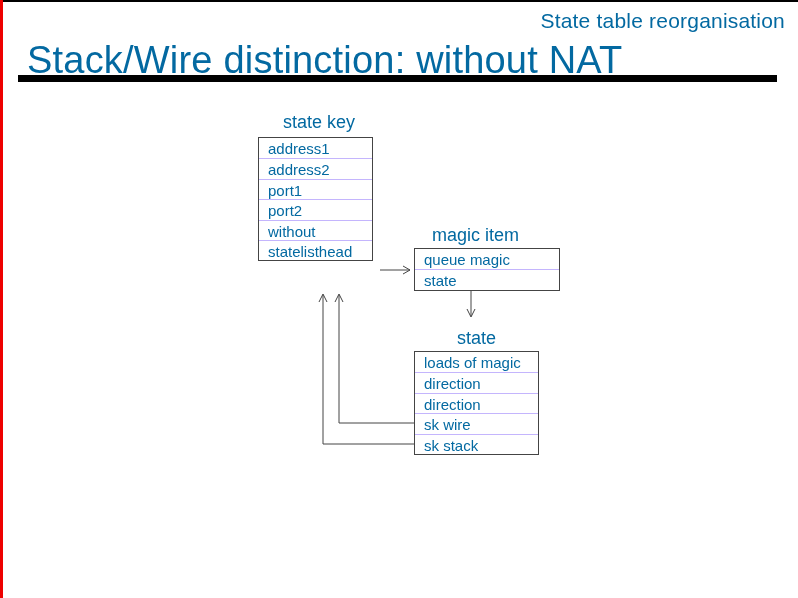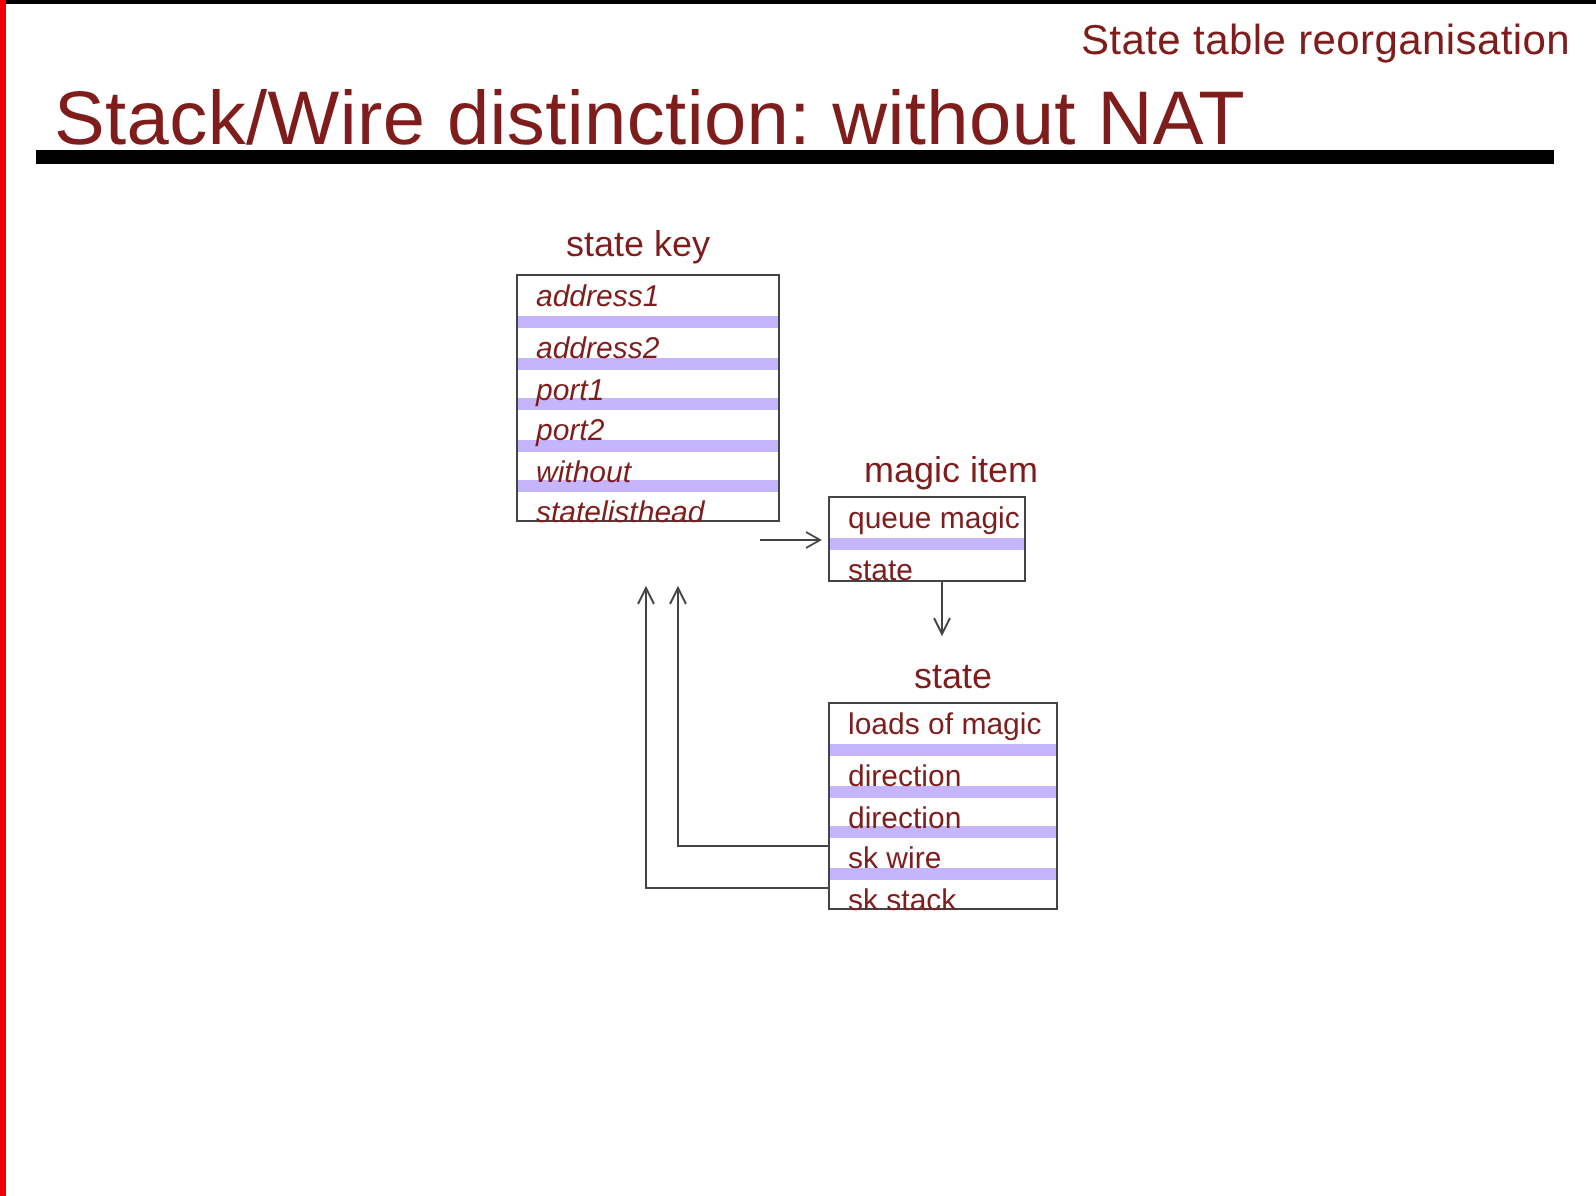--- a/index.html
+++ b/index.html
@@ -3,21 +3,21 @@
 <meta charset="utf-8">
 <style>
   html, body { margin: 0; padding: 0; background: #fff; }
   .slide {
     position: relative;
     width: 798px;
     height: 598px;
     background: #ffffff;
     overflow: hidden;
     font-family: "Liberation Sans", sans-serif;
-    color: #7f1d1d;
+    color: #0369a1;
   }
   .border-top {
     position: absolute; left: 0; top: 0;
     width: 798px; height: 2px; background: #000;
   }
   .border-left {
     position: absolute; left: 0; top: 0;
     width: 3px; height: 598px; background: #ee0000;
   }
   .header {
@@ -36,39 +36,39 @@
   }
   .tbl {
     position: absolute;
     border: 1px solid #444;
     background: #fff;
     box-sizing: border-box;
   }
   .row {
     height: 20.4px;
     box-sizing: border-box;
-    border-top: 6px solid #c4b5fd;
+    border-top: 1px solid #c4b5fd;
     font-size: 15px;
     line-height: 19px;
     padding: 1px 0 0 9px;
     white-space: nowrap;
   }
   .row:first-child { border-top: none; }
   .tbl-label {
     position: absolute;
     font-size: 18px;
     text-align: center;
     white-space: nowrap;
   }
   #lbl-state-key  { left: 258px; top: 112px; width: 122px; }
-  #tbl-state-key  { left: 258px; top: 137px; width: 132px; font-style: italic; }
+  #tbl-state-key  { left: 258px; top: 137px; width: 115px; }
   #lbl-state-item { left: 414px; top: 225px; width: 123px; }
-  #tbl-state-item { left: 414px; top: 248px; width: 99px; }
+  #tbl-state-item { left: 414px; top: 248px; width: 146px; }
   #lbl-state      { left: 414px; top: 328px; width: 125px; }
-  #tbl-state      { left: 414px; top: 351px; width: 115px; }
+  #tbl-state      { left: 414px; top: 351px; width: 125px; }
   .arrows {
     position: absolute; left: 0; top: 0;
     pointer-events: none;
   }
 </style>
 </head>
 <body>
 
 <div class="slide">
   <div class="border-top"></div>

